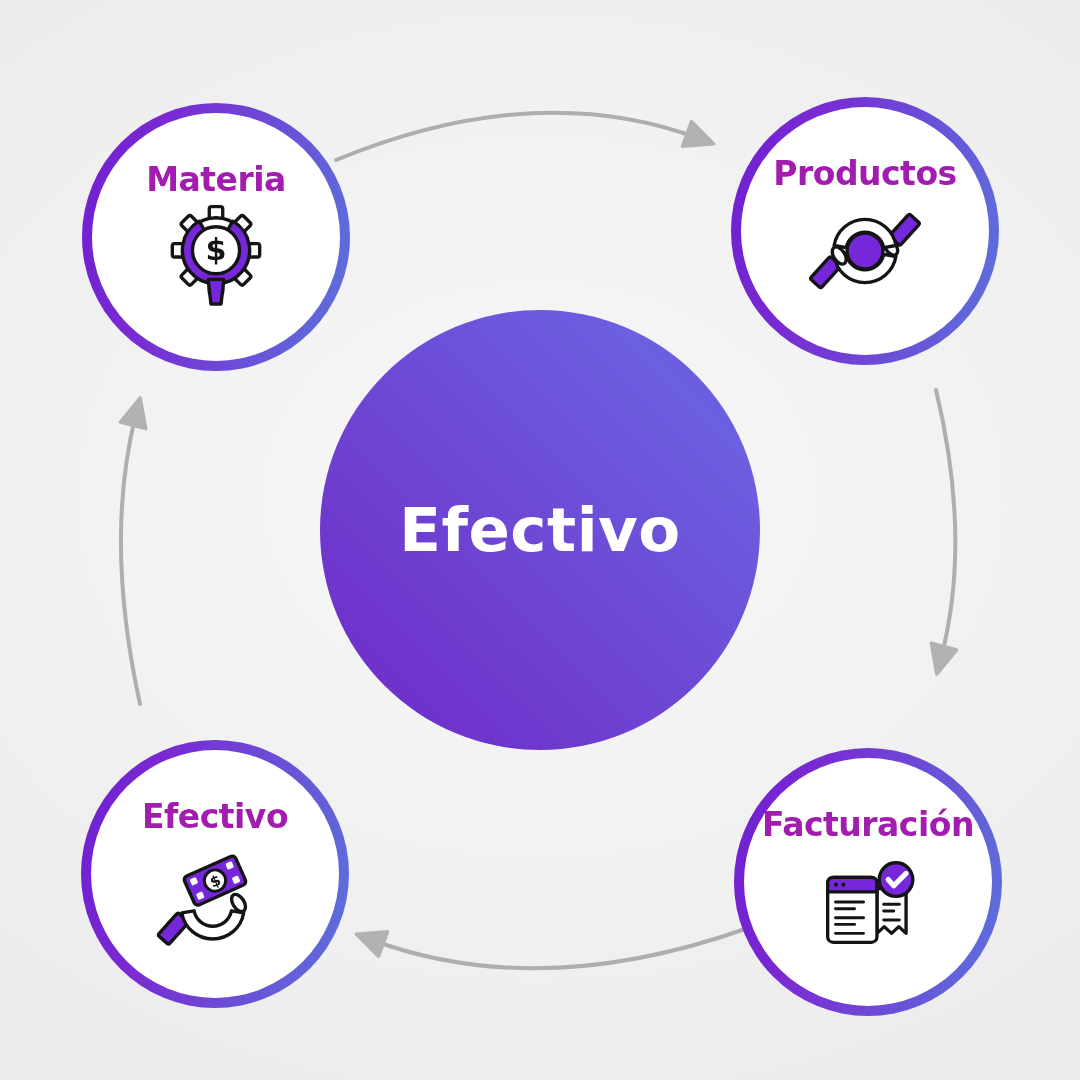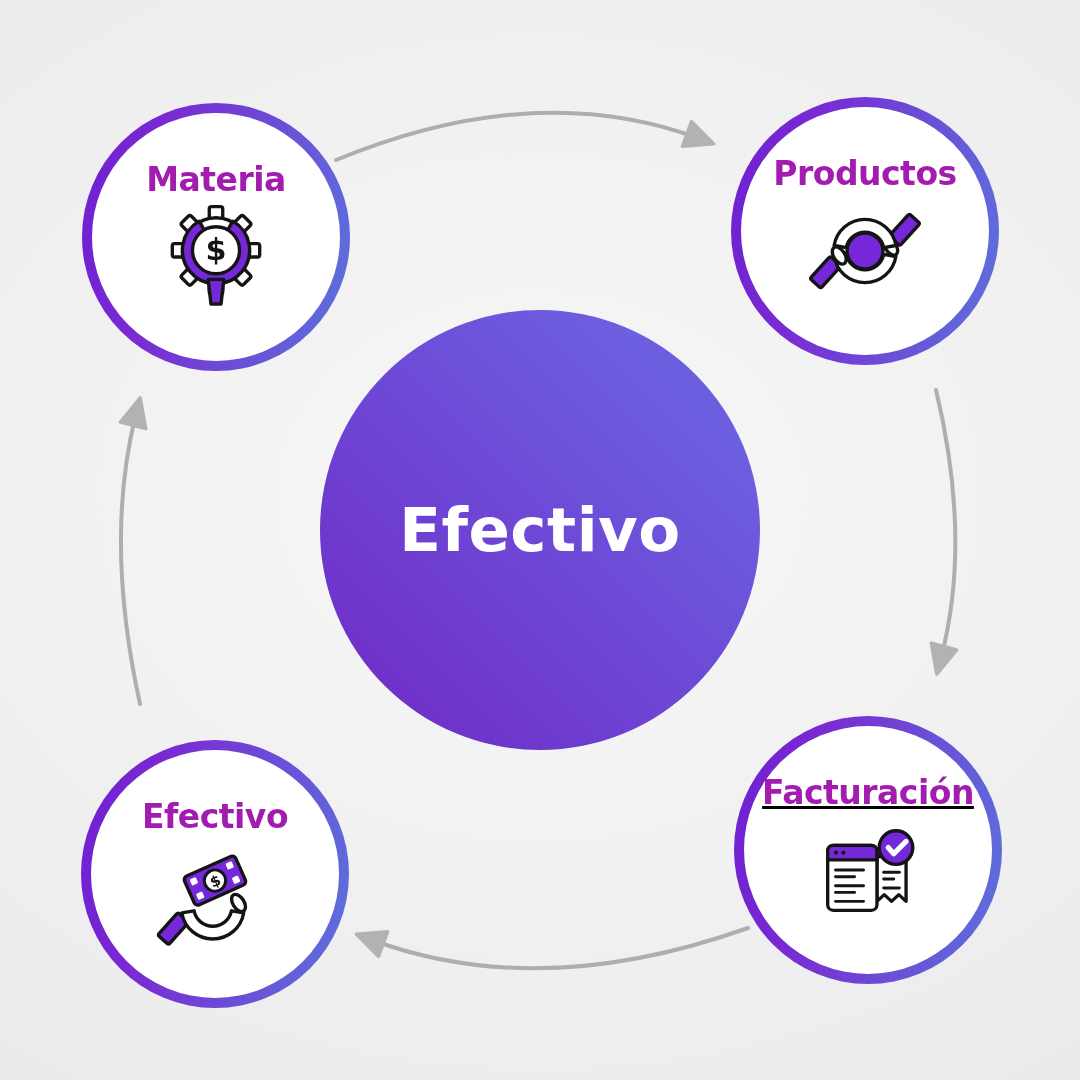--- a/index.html
+++ b/index.html
@@ -37,21 +37,21 @@
   }
   .node-label{
     font-size:33px;font-weight:700;color:#a21caf;text-align:center;line-height:1.16;
     letter-spacing:-0.5px;
   }
   .node-label span{display:block;}
   .node-label span:empty{display:none;}
   .node-icon{width:118px;height:112px;flex:0 0 auto;}
   .node-tl{left:82px;top:103px;}
   .node-tr{left:731px;top:97px;}
-  .node-br{left:734px;top:716px;text-decoration:underline;}
+  .node-br{left:734px;top:748px;}
   .node-bl{left:81px;top:740px;}
 </style>
 </head>
 <body>
 
 <div class="canvas">
 
   <svg class="arrows" width="1080" height="1080" viewBox="0 0 1080 1080">
     <defs>
       <marker id="ah" viewBox="0 0 10 10" refX="4.2" refY="5" markerWidth="33" markerHeight="33" markerUnits="userSpaceOnUse" orient="auto">

